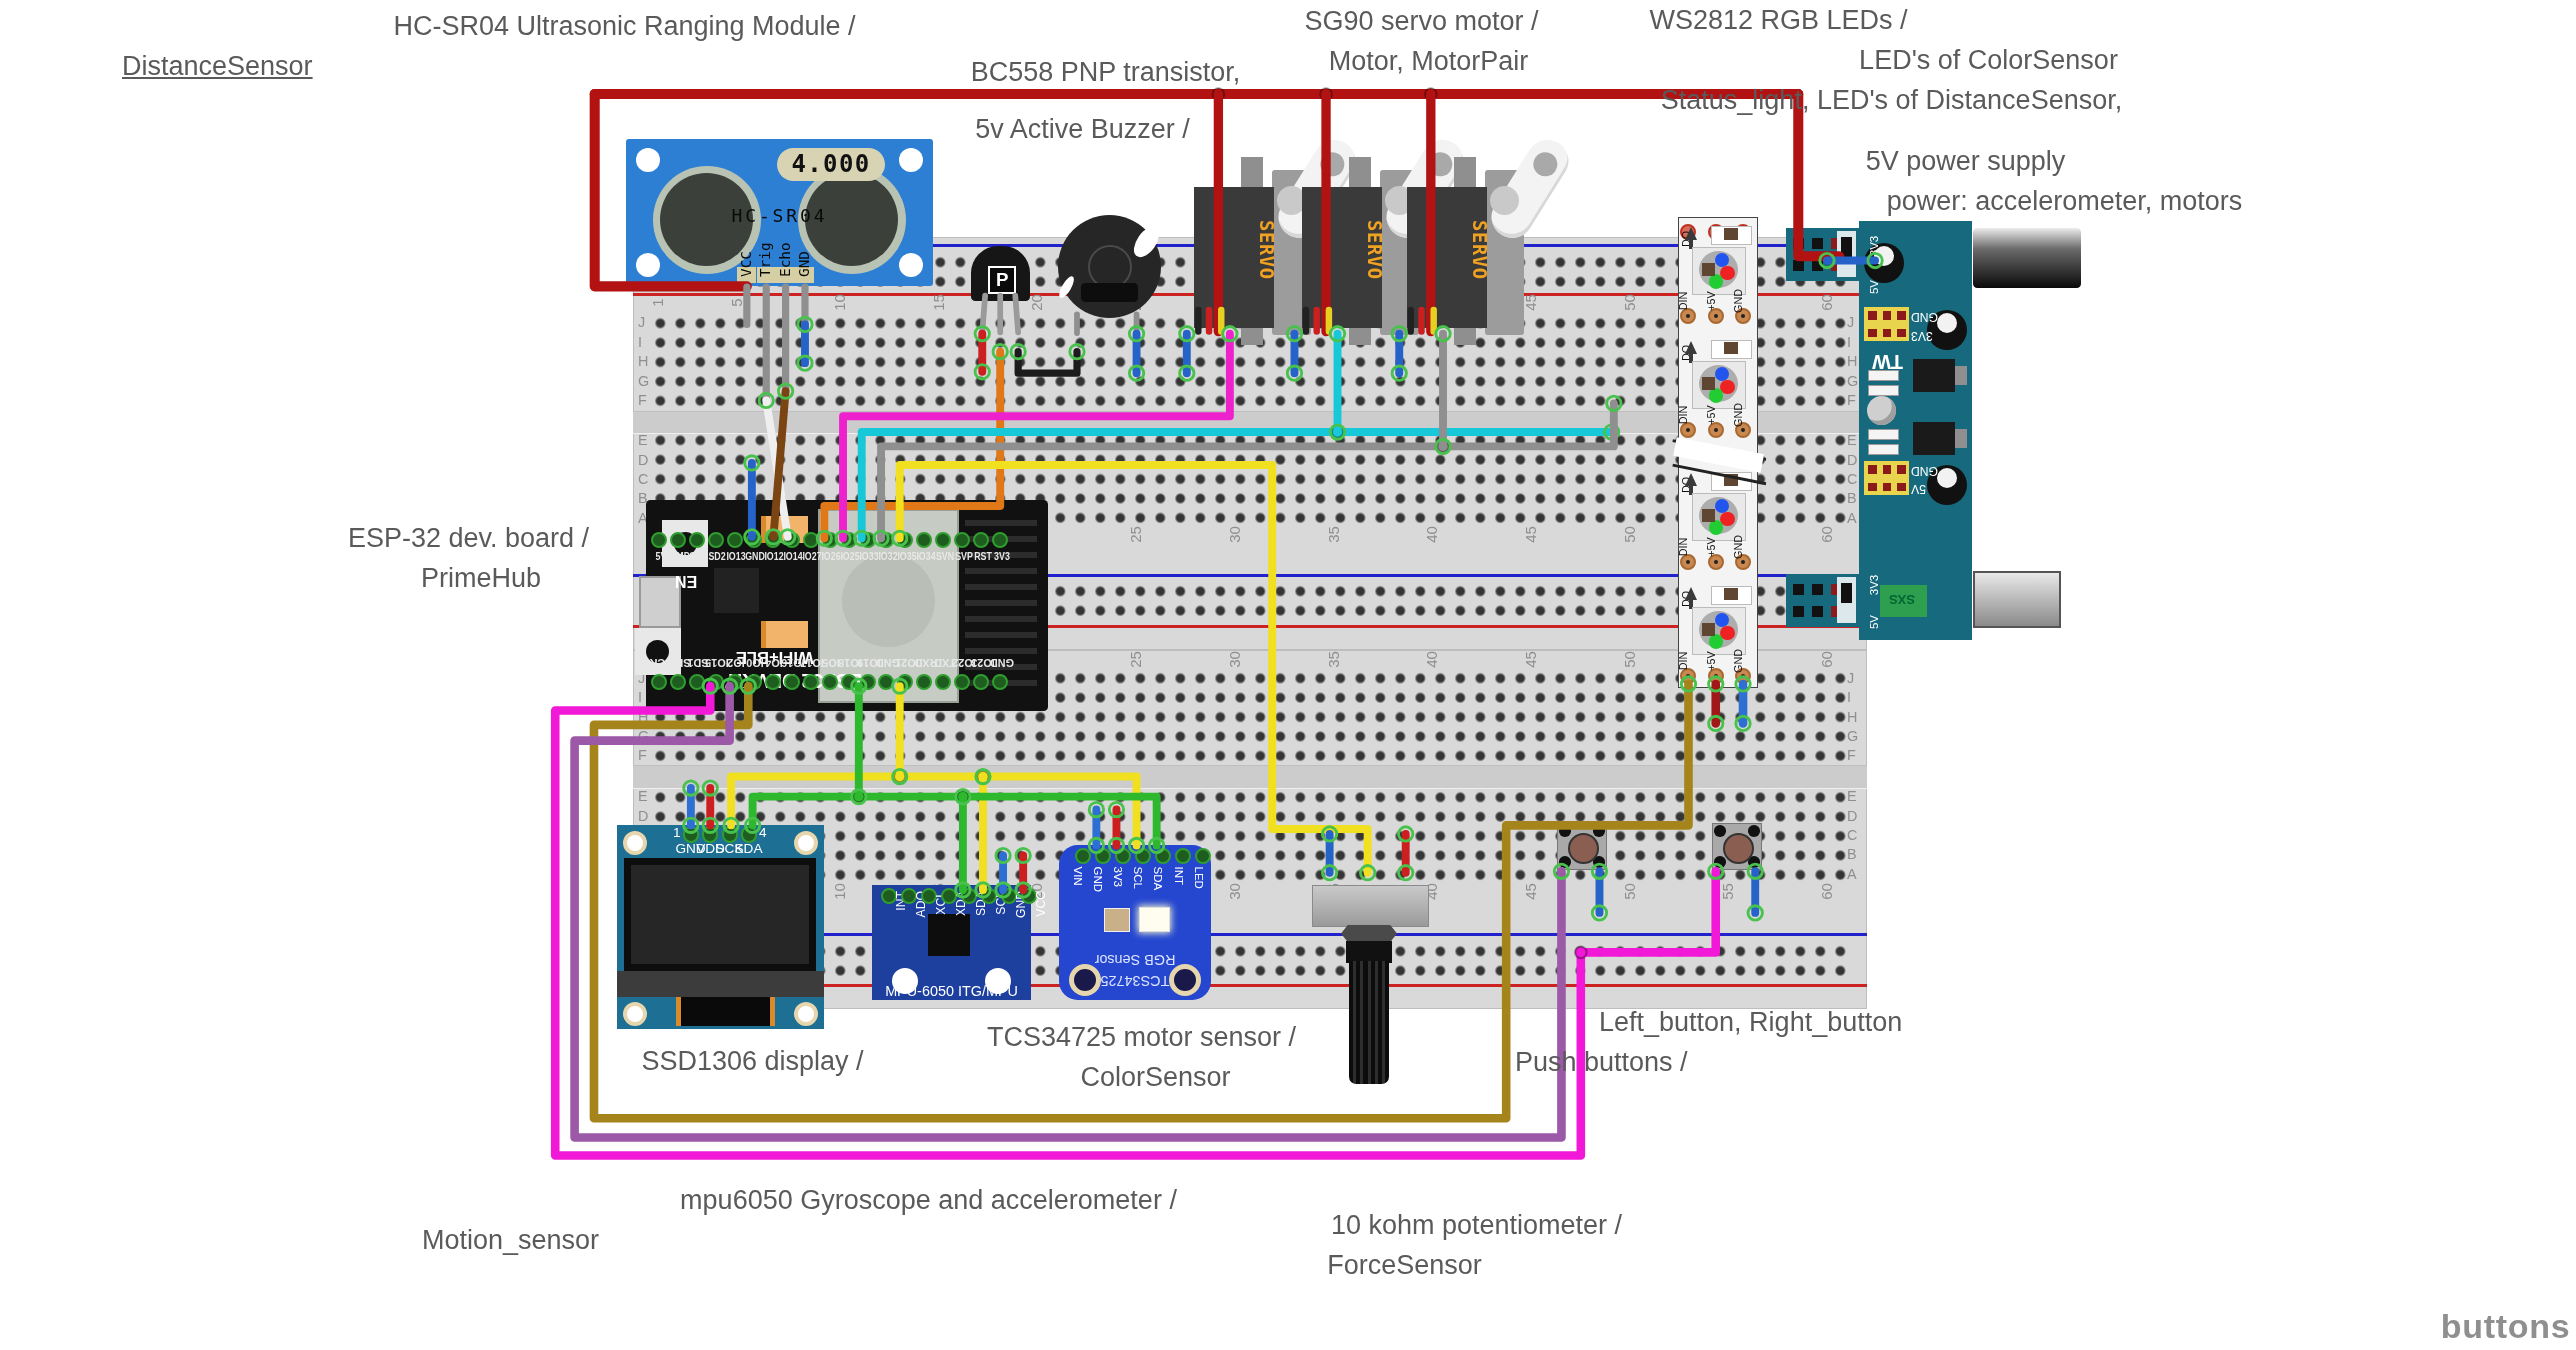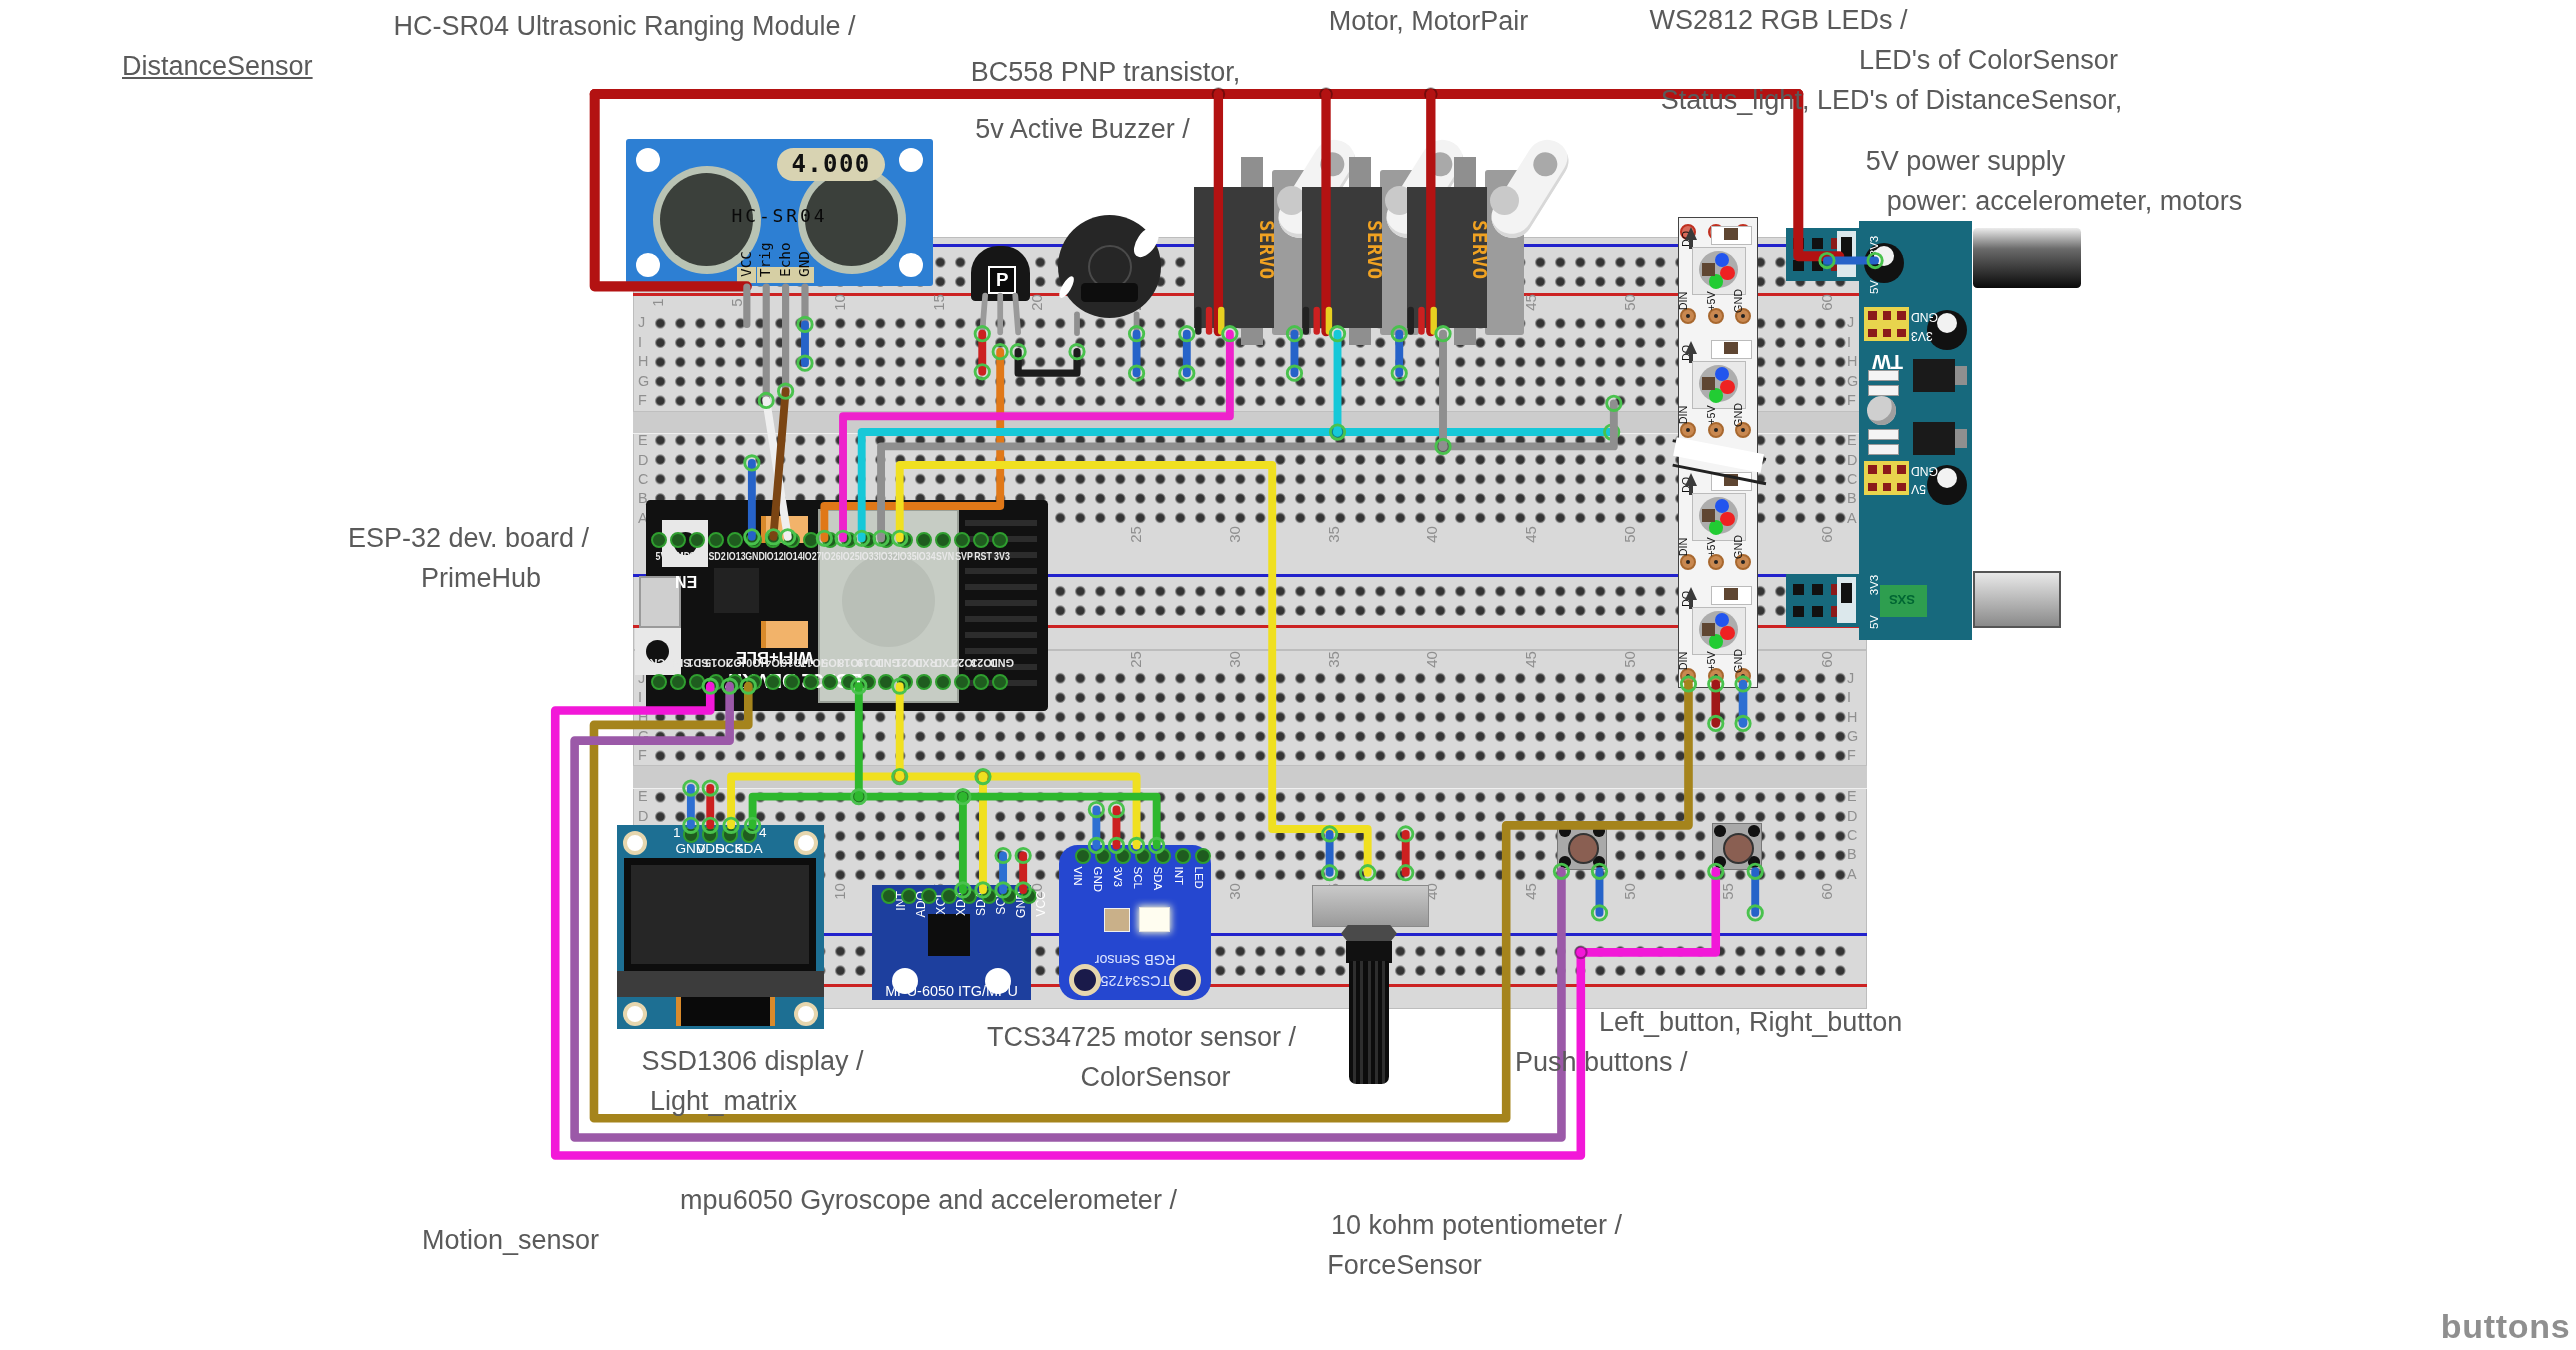--- a/index.html
+++ b/index.html
@@ -859,38 +859,38 @@
         <div style="text-align: center; width: 1005px; margin-left: 122px;">HC-SR04 Ultrasonic Ranging Module /</div>
         <div style="width: 1005px; margin-left: 122px; text-decoration: underline;">DistanceSensor</div>
       </div>
       <div class="anno" style="top: 52px; left: 0px;">
         <div style="text-align: center; width: 1005px; margin-left: 603px;">BC558  PNP transistor,</div>
       </div>
       <div class="anno" style="top: 109px; left: 0px;">
         <div style="text-align: center; width: 1005px; margin-left: 580px;">5v Active Buzzer /</div>
       </div>
       <div class="anno" style="top: 1.4px; left: 0px;">
+        <div style="text-align: center; width: 1005px; margin-left: 919px;">SG90 servo motor /</div>
         <div style="text-align: center; width: 1005px; margin-left: 926px;">Motor, MotorPair</div>
       </div>
       <div class="anno" style="top: 0px; left: 0px;">
         <div style="text-align: center; width: 1005px; margin-left: 1276px;">WS2812 RGB LEDs /</div>
         <div style="text-align: center; width: 1005px; margin-left: 1486px;">LED's of ColorSensor</div>
         <div style="text-align: center; width: 1005px; margin-left: 1389px;">Status_light, LED's of DistanceSensor,</div>
       </div>
       <div class="anno" style="top: 141px; left: 0px;">
         <div style="text-align: center; width: 1005px; margin-left: 1463px;">5V power supply</div>
         <div style="text-align: center; width: 1005px; margin-left: 1562px;">power: accelerometer, motors</div>
       </div>
       <div class="anno" style="top: 518px; left: 0px;">
         <div style="text-align: center; width: 1005px; margin-left: -34px;">ESP-32 dev. board /</div>
         <div style="text-align: center; width: 1005px; margin-left: -21.5px;">PrimeHub</div>
       </div>
       <div class="anno" style="top: 1041px; left: 0px;">
         <div style="text-align: center; width: 1005px; margin-left: 250px;">SSD1306 display /</div>
-        <div style="text-align: center; width: 1005px; margin-left: 221px;">Light_matrix</div>
       </div>
       <div class="anno" style="top: 1017px; left: 0px;">
         <div style="text-align: center; width: 1005px; margin-left: 639px;">TCS34725 motor sensor /</div>
         <div style="text-align: center; width: 1005px; margin-left: 653px;">ColorSensor</div>
       </div>
       <div class="anno" style="top: 1180px; left: 0px;">
         <div style="text-align: center; width: 1005px; margin-left: 426px;">mpu6050 Gyroscope and accelerometer /</div>
         <div style="text-align: left; width: 1005px; margin-left: 422px;">Motion_sensor</div>
       </div>
       <div class="anno" style="top: 1205px; left: 0px;">

